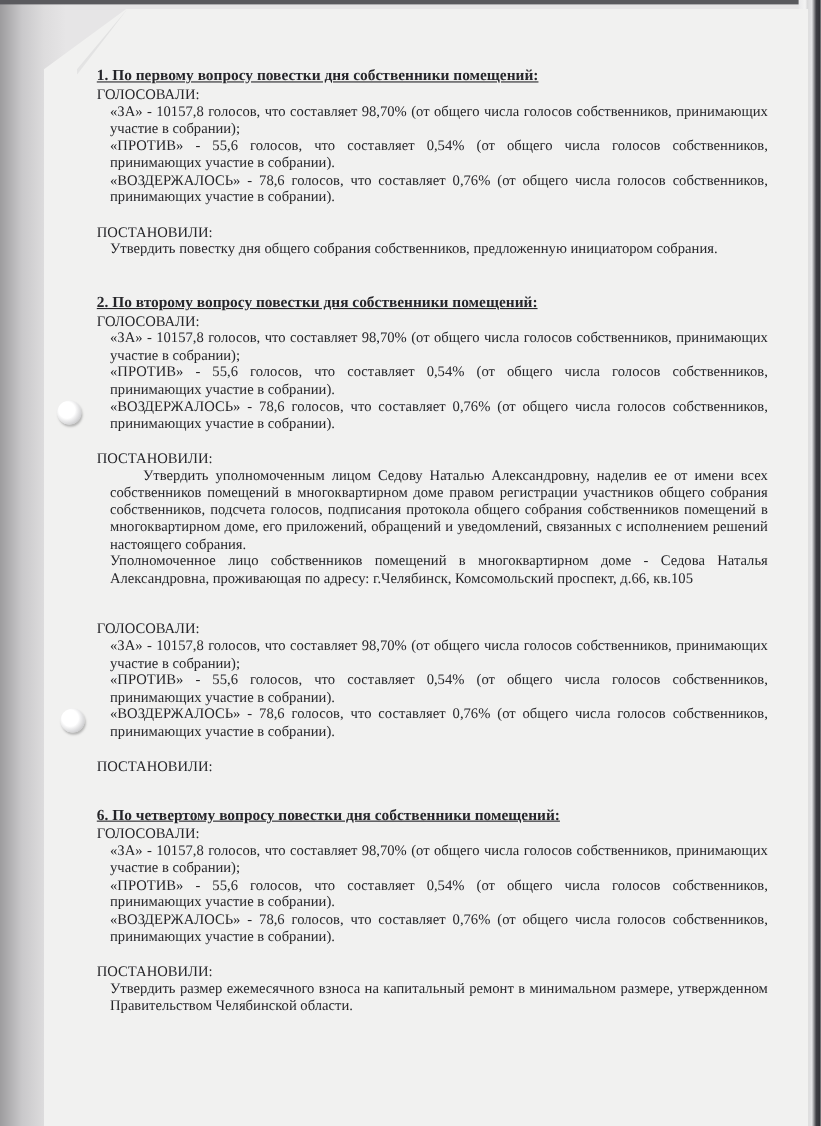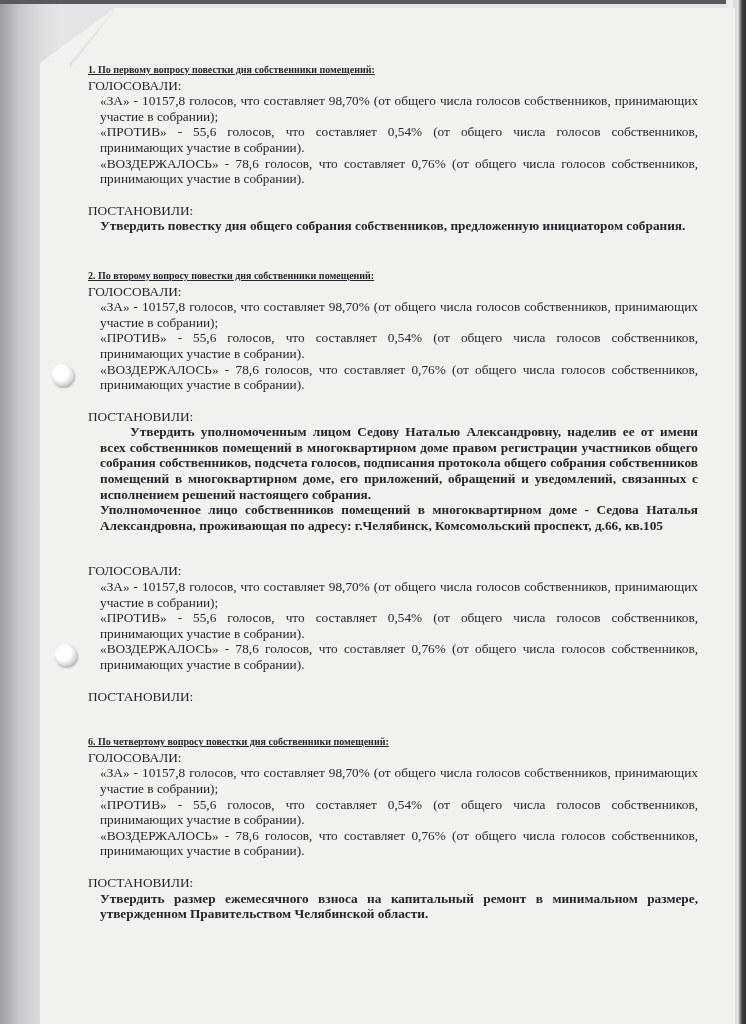--- a/index.html
+++ b/index.html
@@ -29,23 +29,23 @@
   .hole {
     position:absolute; width:22px; height:22px; border-radius:50%;
     background:radial-gradient(circle at 40% 40%,#ffffff 0 40%,#d4d4d6 70%,#8e8e92 100%);
     box-shadow:1px 2px 2px rgba(0,0,0,0.25);
   }
   .content {
     position:absolute; left:88px; top:62px; width:610px;
     color:#26262a; font-size:13.3px; line-height:15.6px;
   }
   .section { margin-bottom:0; }
-  .heading { font-weight:bold; text-decoration:underline; font-size:10px; }
+  .heading { font-weight:bold; text-decoration:underline; font-size:14px; }
   .p { text-align:justify;margin-left:12px; }
-  .bold { font-weight:bold; }
+  .bold { font-weight:normal; }
   .gap { height:16px; }
   .gap-lg { height:22px; }
   .indent { text-indent:30px; }
 </style>
 </head>
 <body>
 
 <div class="under-sheet"></div>
 <div class="right-edge"></div>
 <div class="page"></div>

